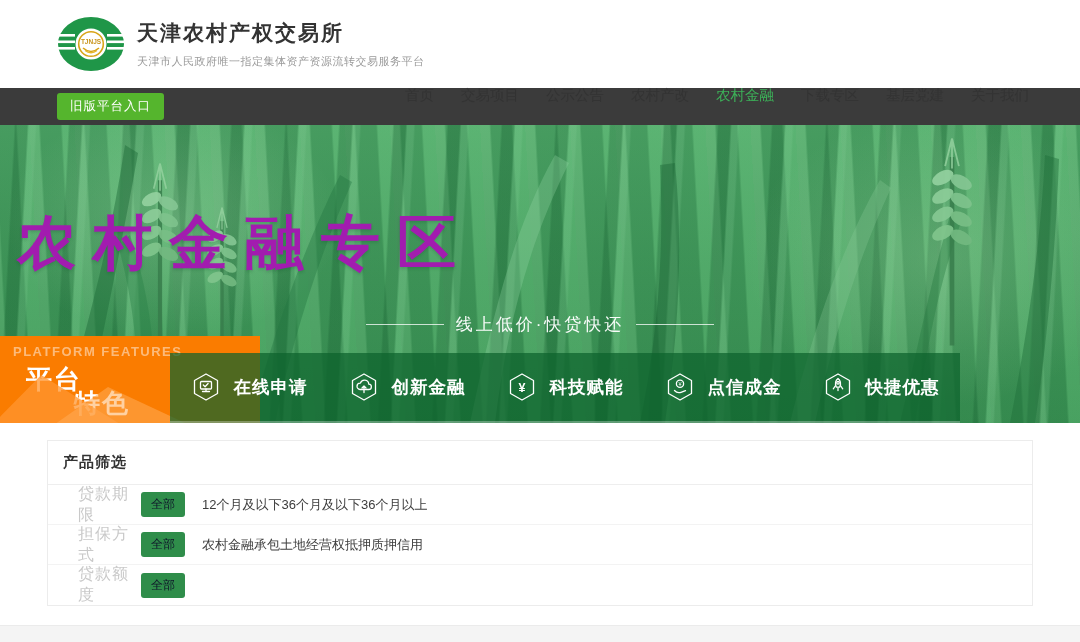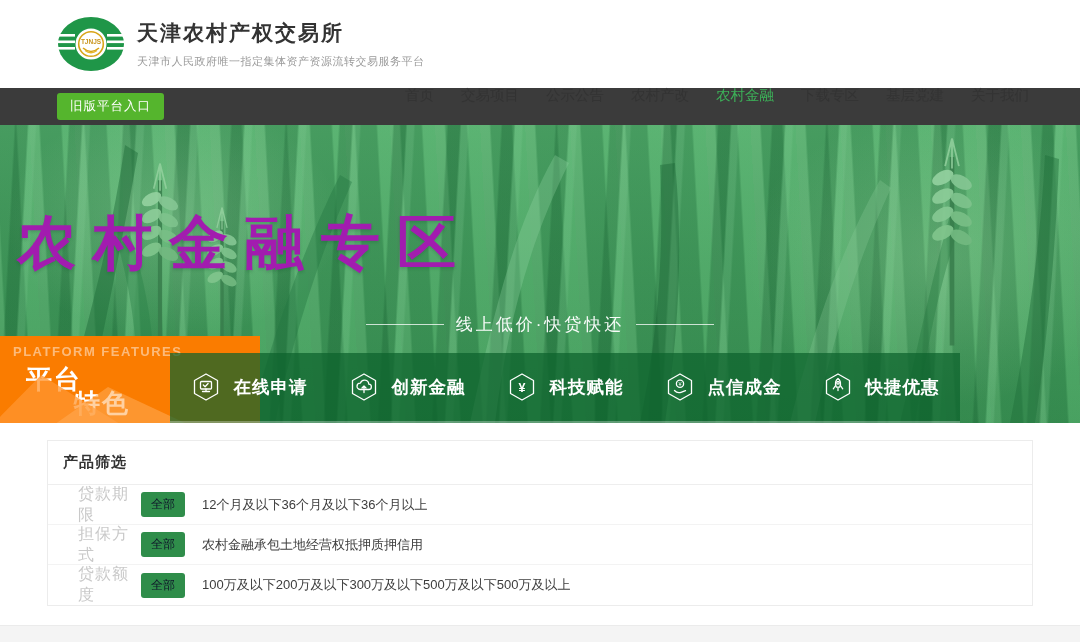--- a/index.html
+++ b/index.html
@@ -224,23 +224,16 @@
         <span class="opt">农村金融</span>
         <span class="opt">承包土地经营权抵押</span>
         <span class="opt">质押</span>
         <span class="opt">信用</span>
       </div>
   </div>
 
   <div class="filter-row">
     <span class="f-row-label">贷款额度</span>
     <span class="badge-all">全部</span>
-    <div class="filter-options">
-        <span class="opt">100万及以下</span>
-        <span class="opt">200万及以下</span>
-        <span class="opt">300万及以下</span>
-        <span class="opt">500万及以下</span>
-        <span class="opt">500万及以上</span>
-      </div>
   </div>
 </section>
 
 <div class="footer-strip"></div>
 
 </body></html>

